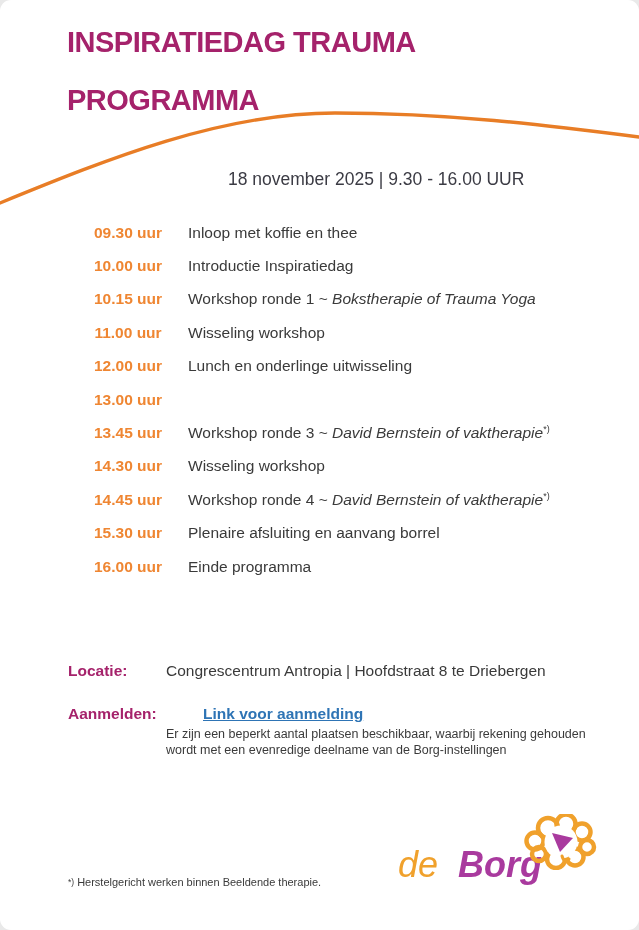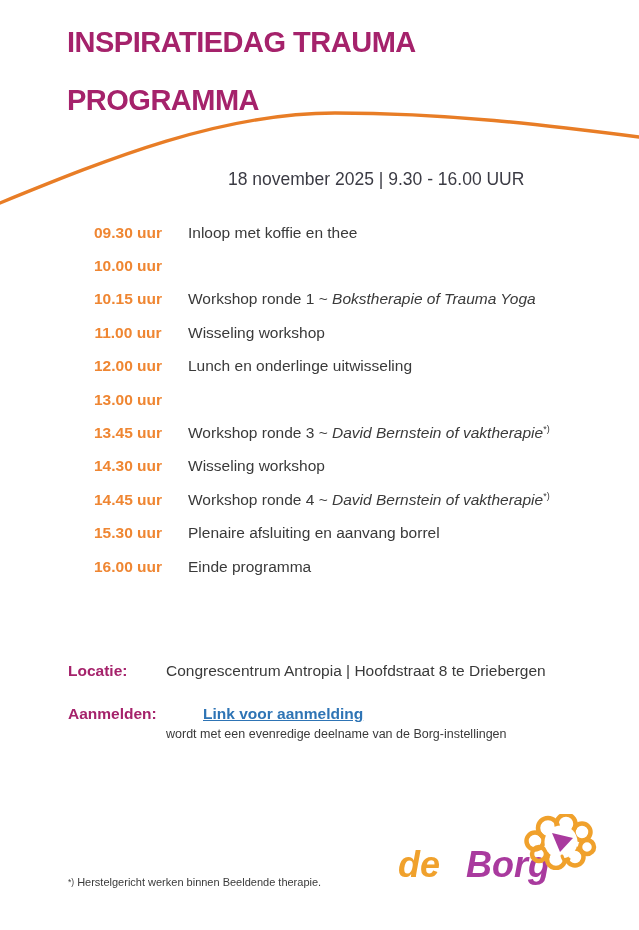--- a/index.html
+++ b/index.html
@@ -4,20 +4,21 @@
 <style>
   html,body{margin:0;padding:0;background:#e9e9e9;}
   .page{
     position:relative;
     width:639px;height:930px;
     background:#ffffff;
     margin:0 auto;
     overflow:hidden;
     font-family:"Liberation Sans", sans-serif;
     color:var(--text,#3a3a3a);
+    border-radius:11px;
   }
   .title-line{
     position:absolute;left:67px;
     font-size:29px;font-weight:700;letter-spacing:-0.5px;
     color:var(--magenta,#a5226b);
     white-space:nowrap;line-height:32px;
   }
   .title-1{top:26px;}
   .title-2{top:84px;}
   .curve-svg{position:absolute;left:0;top:100px;width:639px;height:120px;pointer-events:none;}
@@ -33,21 +34,21 @@
   .sched-desc sup{font-size:9px;vertical-align:super;line-height:0;}
   .details{position:absolute;left:68px;top:661px;width:540px;}
   .detail-row{display:flex;margin-bottom:24px;font-size:15.5px;line-height:19px;white-space:nowrap;}
   .detail-label{flex:0 0 98px;font-weight:700;color:var(--magenta,#a5226b);}
   .detail-value{color:var(--text,#3a3a3a);}
   .detail-row.aanmelden{margin-bottom:4px;gap:37px;}
   .signup-link{color:var(--linkBlue,#2e74b5);font-weight:700;text-decoration:underline;cursor:pointer;}
   .signup-note{margin-left:98px;font-size:12.5px;line-height:15.5px;color:var(--text,#3a3a3a);}
   .logo{position:absolute;left:398px;top:814px;width:200px;height:78px;}
   .logo-text{position:absolute;left:0;bottom:6px;display:flex;align-items:baseline;white-space:nowrap;}
-  .logo-de{font-size:36px;font-style:italic;font-weight:700;color:var(--logoOrange,#f0a12c);margin-right:26px;}
+  .logo-de{font-size:36px;font-style:italic;font-weight:400;color:var(--logoOrange,#f0a12c);margin-right:20px;}
   .logo-borg{font-size:36px;font-style:italic;font-weight:700;color:var(--logoPurple,#a93a9e);}
   .logo-cloud{position:absolute;right:0;top:0;}
   .footnote{
     position:absolute;left:68px;top:876px;
     font-size:11px;color:#3a3a3a;white-space:nowrap;
   }
   .footnote .fn-marker{font-size:8.5px;vertical-align:1px;margin-right:3px;}
 </style>
 </head>
 <body>
@@ -63,20 +64,21 @@
 
   <div class="date-line">18 november 2025 | 9.30 - 16.00 UUR</div>
 
   <div class="schedule">
     <div class="sched-row">
       <span class="sched-time">09.30 uur</span>
       <span class="sched-desc"><span>Inloop met koffie en thee</span><i></i><sup></sup></span>
     </div>
     <div class="sched-row">
       <span class="sched-time">10.00 uur</span>
+      <span class="sched-desc"><span>Introductie Inspiratiedag</span><i></i><sup></sup></span>
     </div>
     <div class="sched-row">
       <span class="sched-time">10.15 uur</span>
       <span class="sched-desc"><span>Workshop ronde 1 ~ </span><i>Bokstherapie of Trauma Yoga</i><sup></sup></span>
     </div>
     <div class="sched-row">
       <span class="sched-time">11.00 uur</span>
       <span class="sched-desc"><span>Wisseling workshop</span><i></i><sup></sup></span>
     </div>
     <div class="sched-row">
@@ -111,20 +113,21 @@
   <div class="details">
     <div class="detail-row">
       <span class="detail-label">Locatie:</span>
       <span class="detail-value">Congrescentrum Antropia | Hoofdstraat 8 te Driebergen</span>
     </div>
     <div class="detail-row aanmelden">
       <span class="detail-label">Aanmelden:</span>
       <a class="signup-link" href="#">Link voor aanmelding</a>
     </div>
     <div class="signup-note">
+      <div>Er zijn een beperkt aantal plaatsen beschikbaar, waarbij rekening gehouden</div>
       <div>wordt met een evenredige deelname van de Borg-instellingen</div>
     </div>
   </div>
 
   <div class="logo">
     <div class="logo-text">
       <span class="logo-de">de</span>
       <span class="logo-borg">Borg</span>
     </div>
     <svg class="logo-cloud" width="78" height="56" viewBox="0 0 78 56" xmlns="http://www.w3.org/2000/svg">

